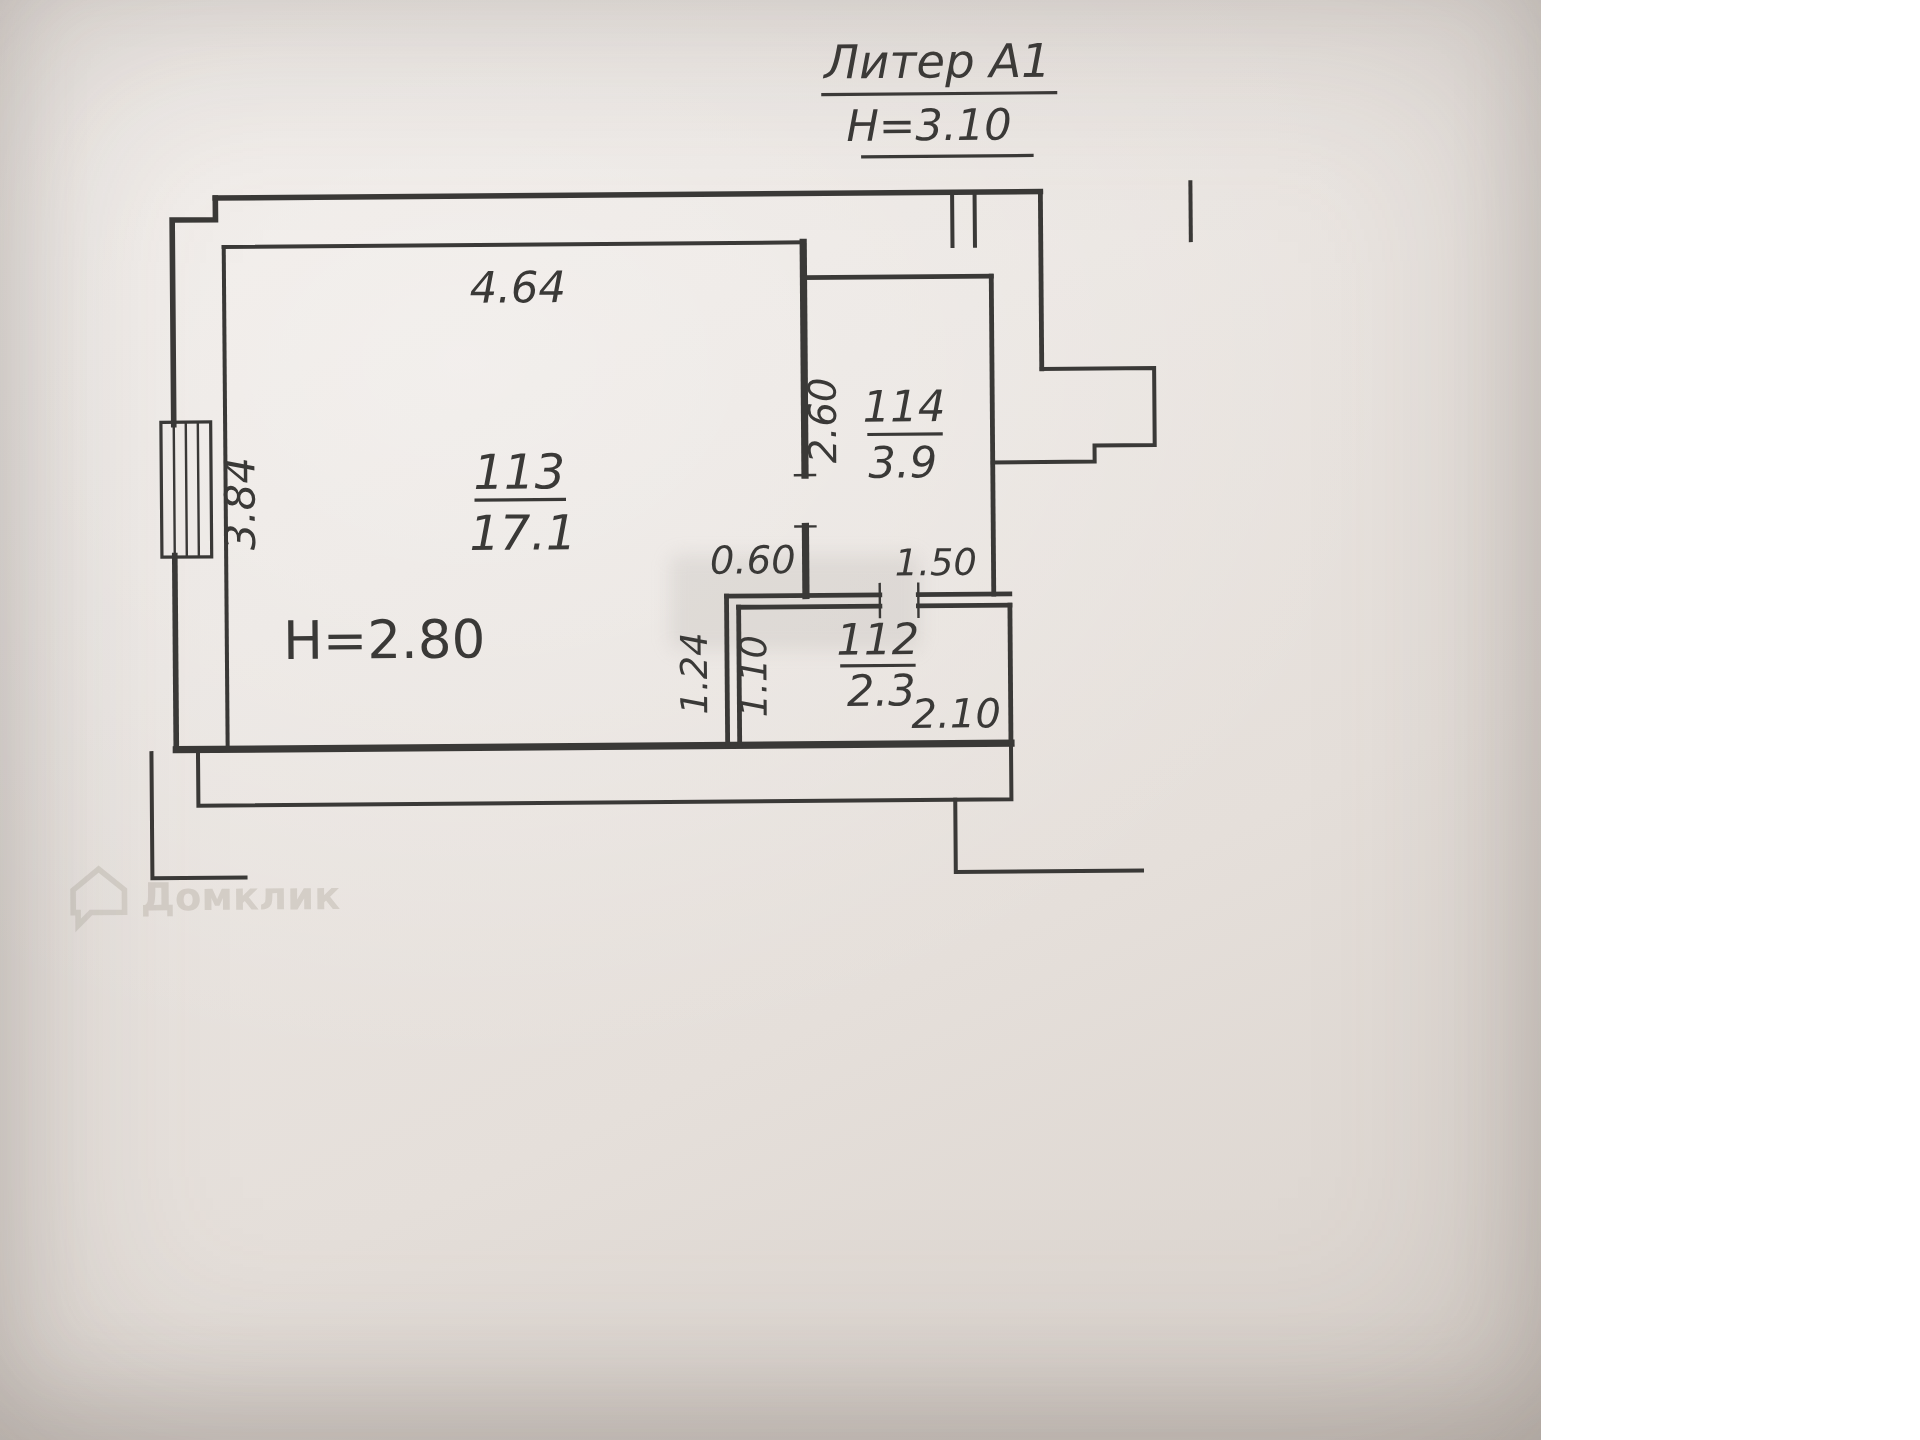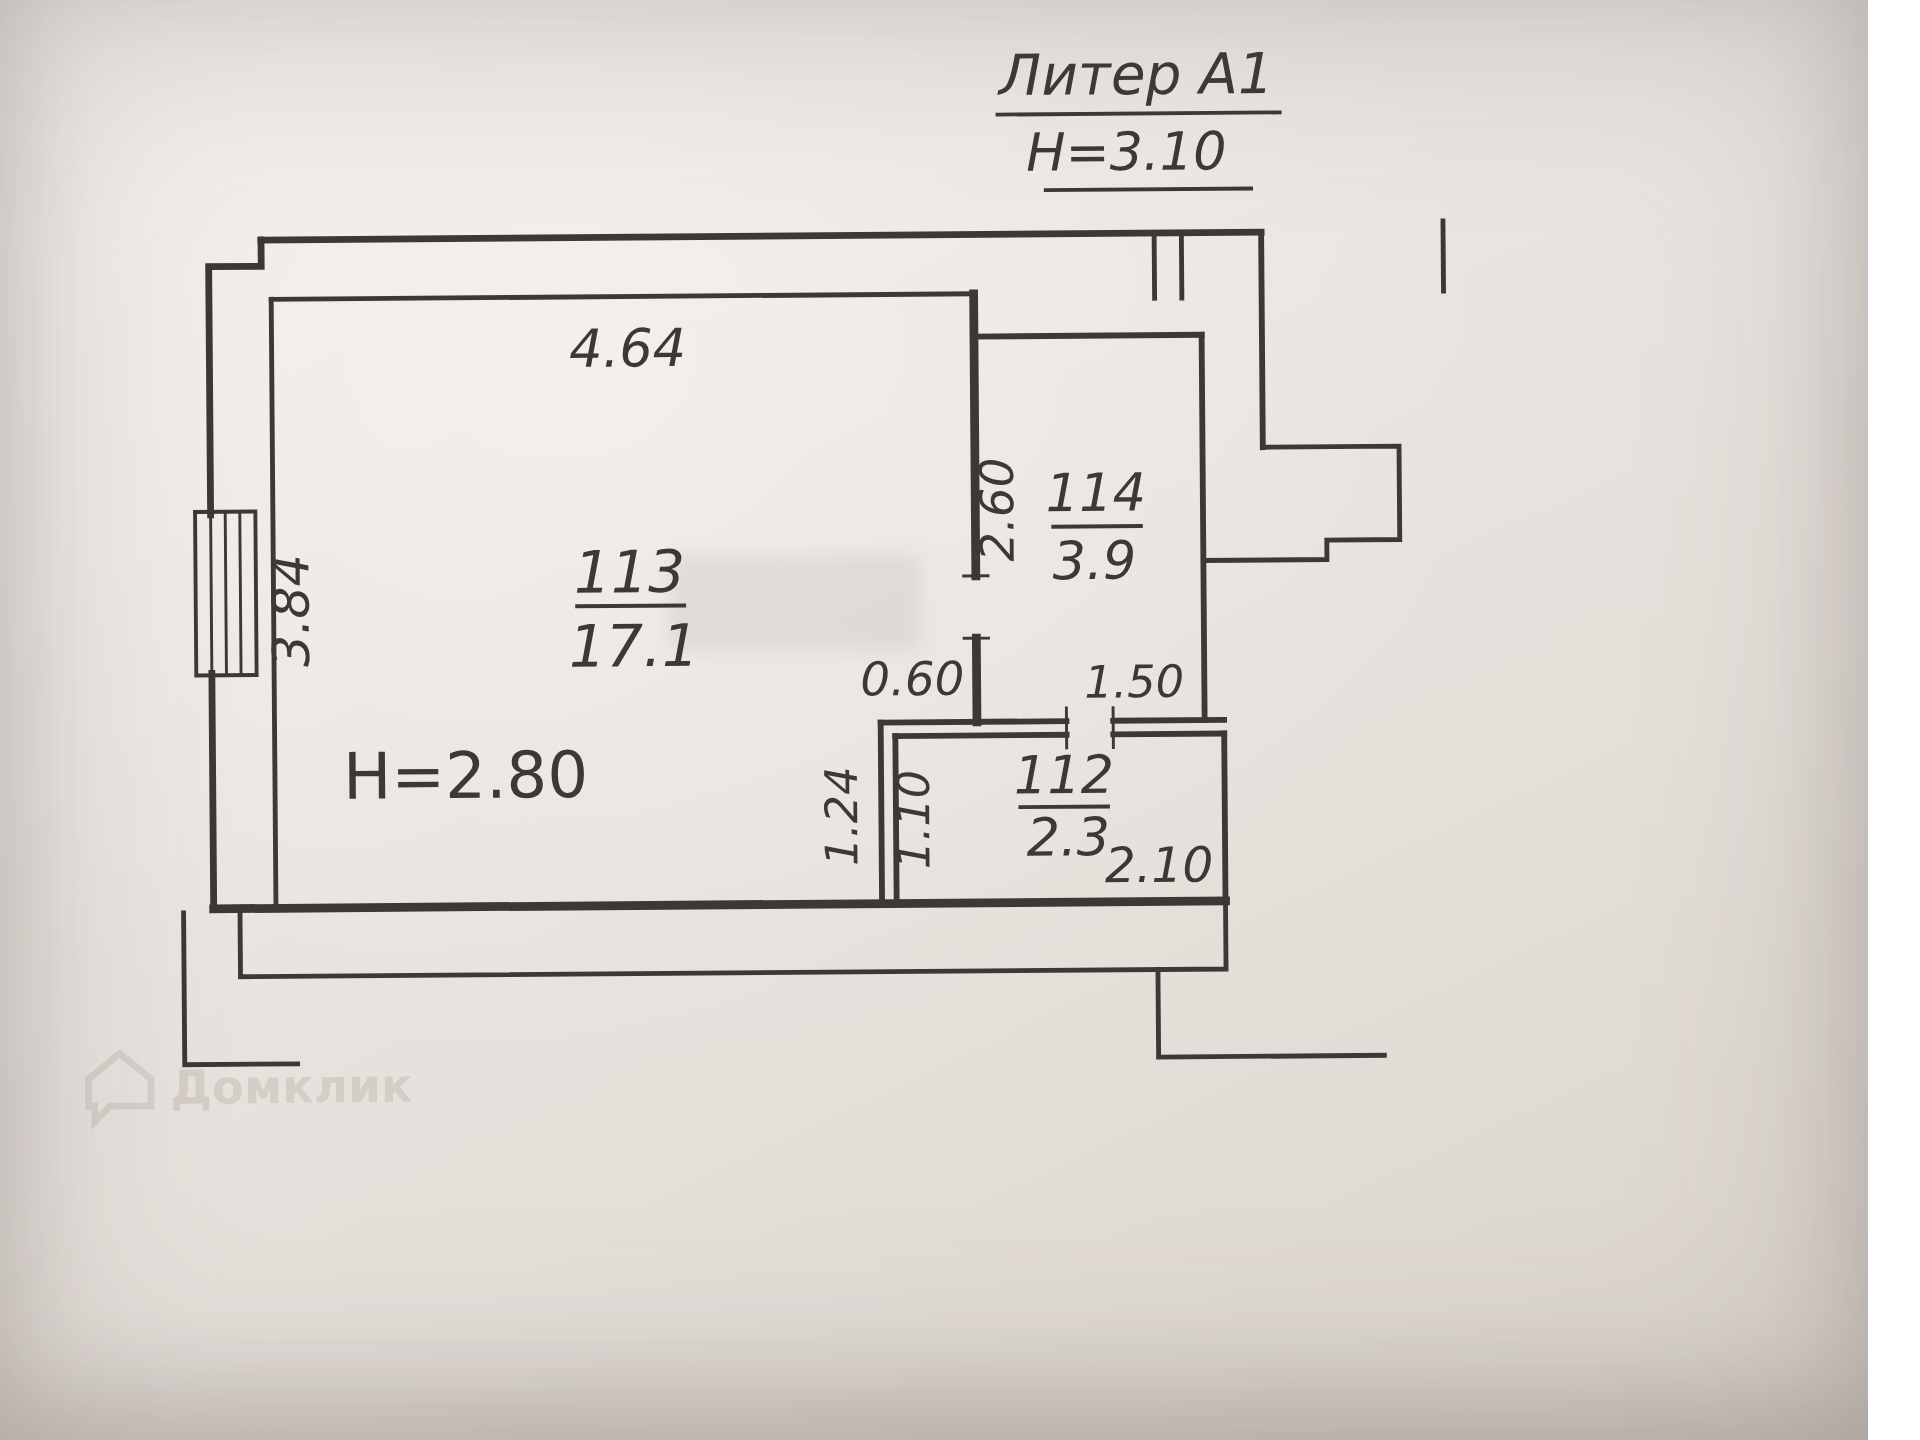--- a/index.html
+++ b/index.html
@@ -5,21 +5,21 @@
   html, body {
     margin: 0;
     padding: 0;
     width: 1920px;
     height: 1440px;
     overflow: hidden;
     font-family: "DejaVu Sans", sans-serif;
   }
   .photo {
     position: relative;
-    width: 1868px;
+    width: 1541px;
     height: 1440px;
     background:
       radial-gradient(1600px 1200px at 30% 25%, rgba(255,255,255,0.35), rgba(255,255,255,0) 60%),
       linear-gradient(155deg, #f0ebe7 0%, #eae5e1 35%, #e5dfda 65%, #d9d2cc 100%);
   }
   .vignette {
     position: absolute;
     inset: 0;
     pointer-events: none;
     box-shadow: inset 0 0 220px rgba(95, 84, 76, 0.28), inset 0 -40px 90px rgba(95,84,76,0.18);

